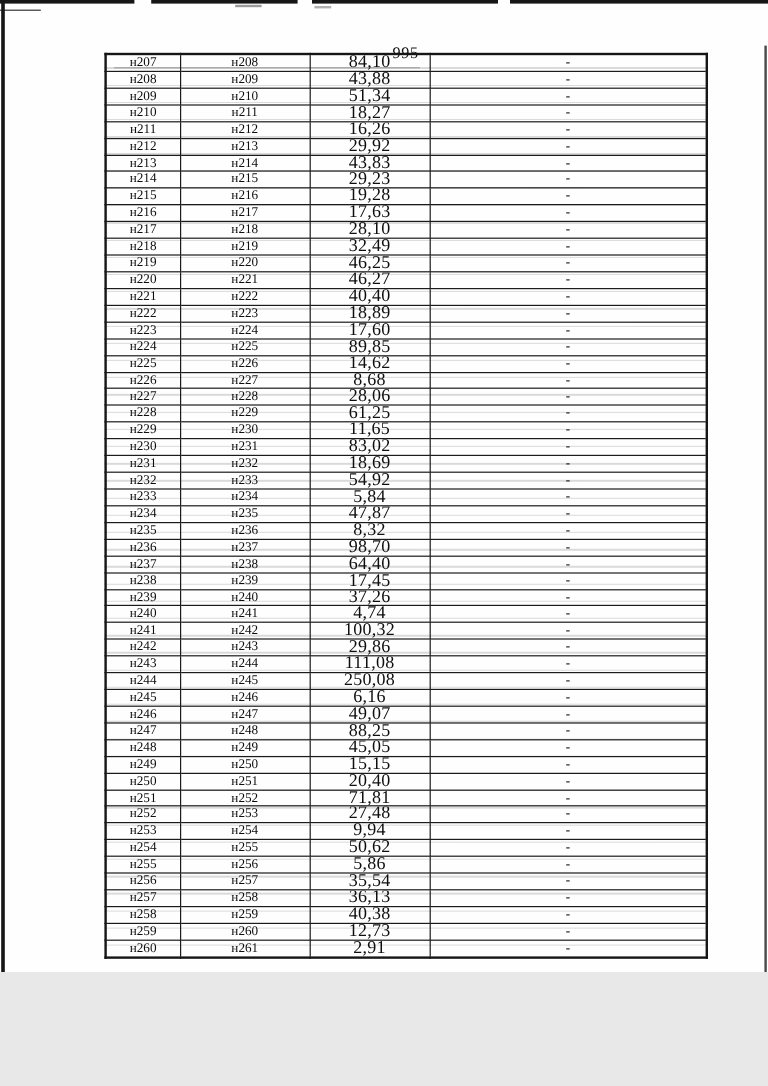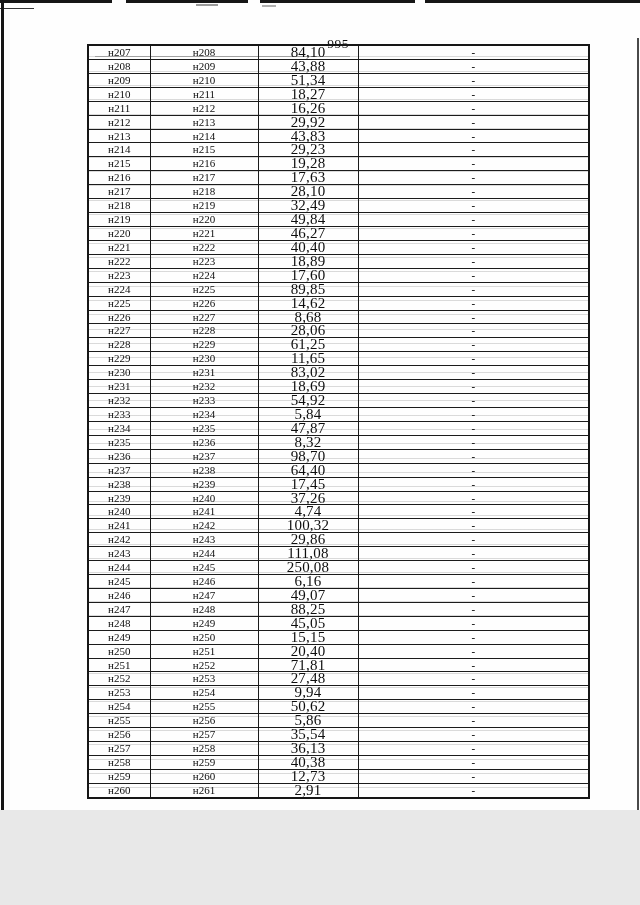--- a/index.html
+++ b/index.html
@@ -193,21 +193,21 @@
         </tr>
         <tr>
           <td class="c0">н218</td>
           <td class="c1">н219</td>
           <td class="c2">32,49</td>
           <td class="c3">-</td>
         </tr>
         <tr>
           <td class="c0">н219</td>
           <td class="c1">н220</td>
-          <td class="c2">49,84</td>
+          <td class="c2">46,25</td>
           <td class="c3">-</td>
         </tr>
         <tr>
           <td class="c0">н220</td>
           <td class="c1">н221</td>
           <td class="c2">46,27</td>
           <td class="c3">-</td>
         </tr>
         <tr>
           <td class="c0">н221</td>

